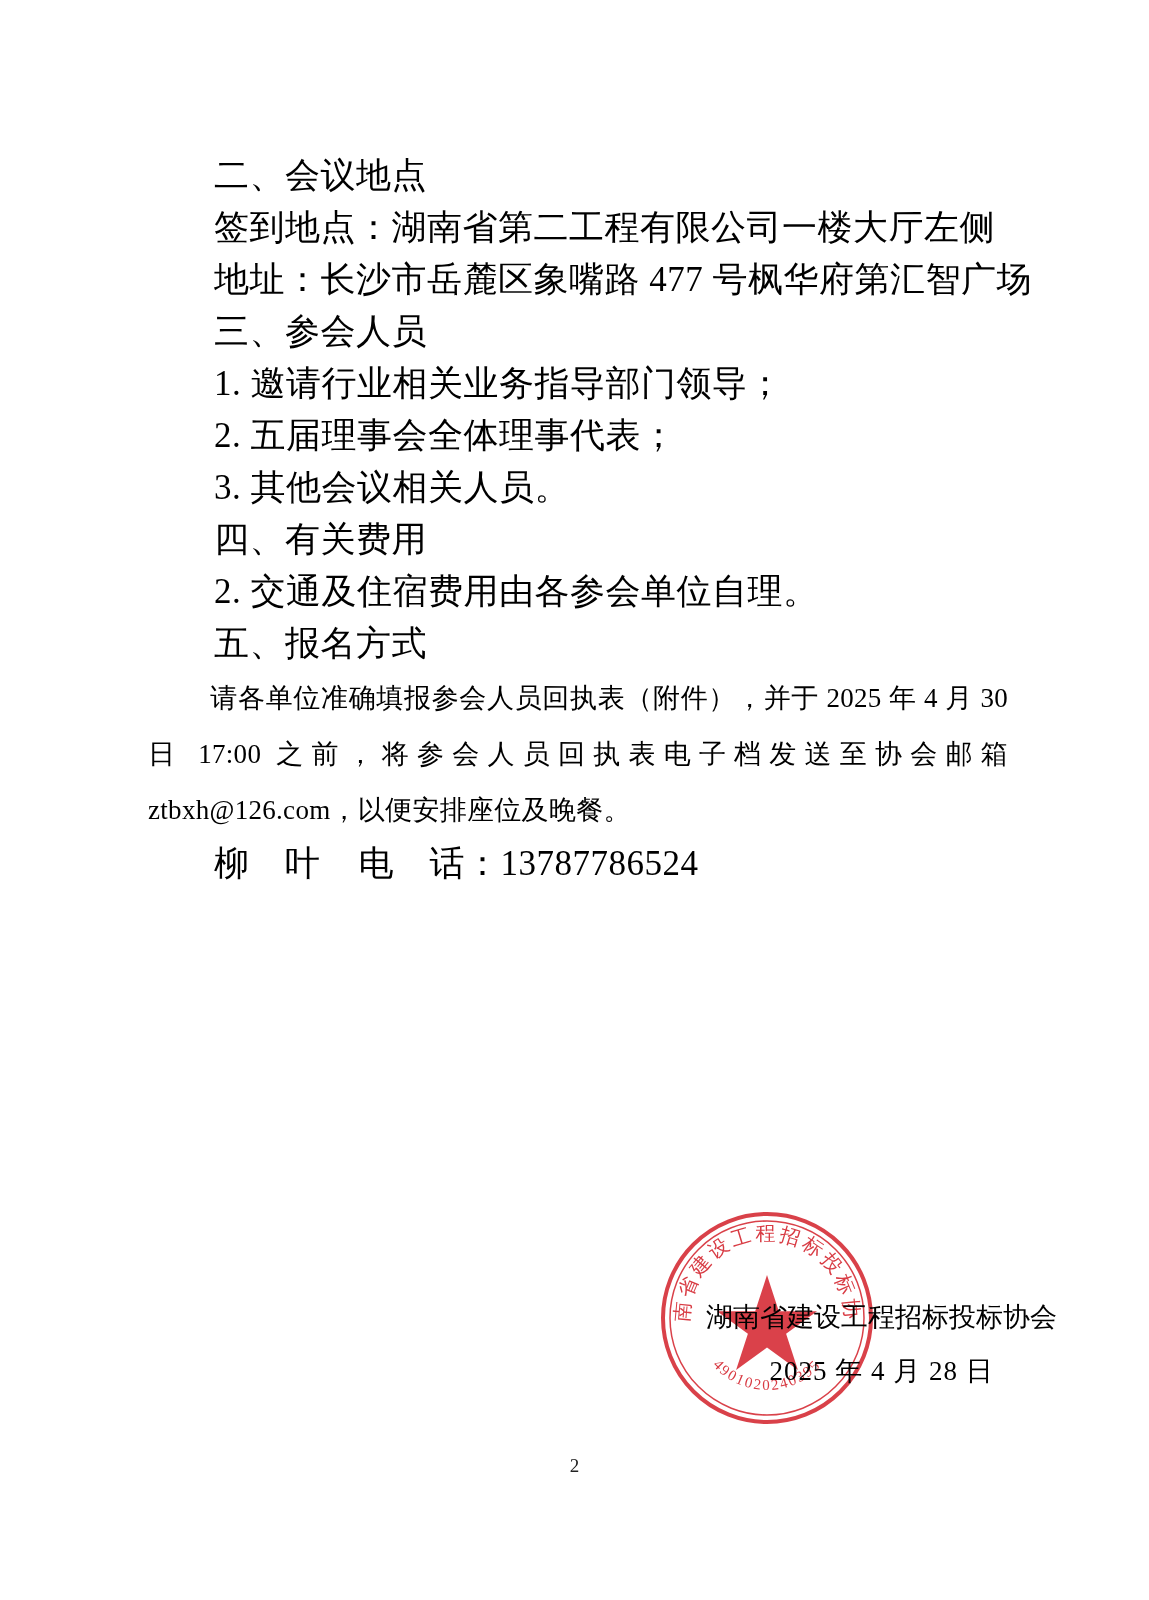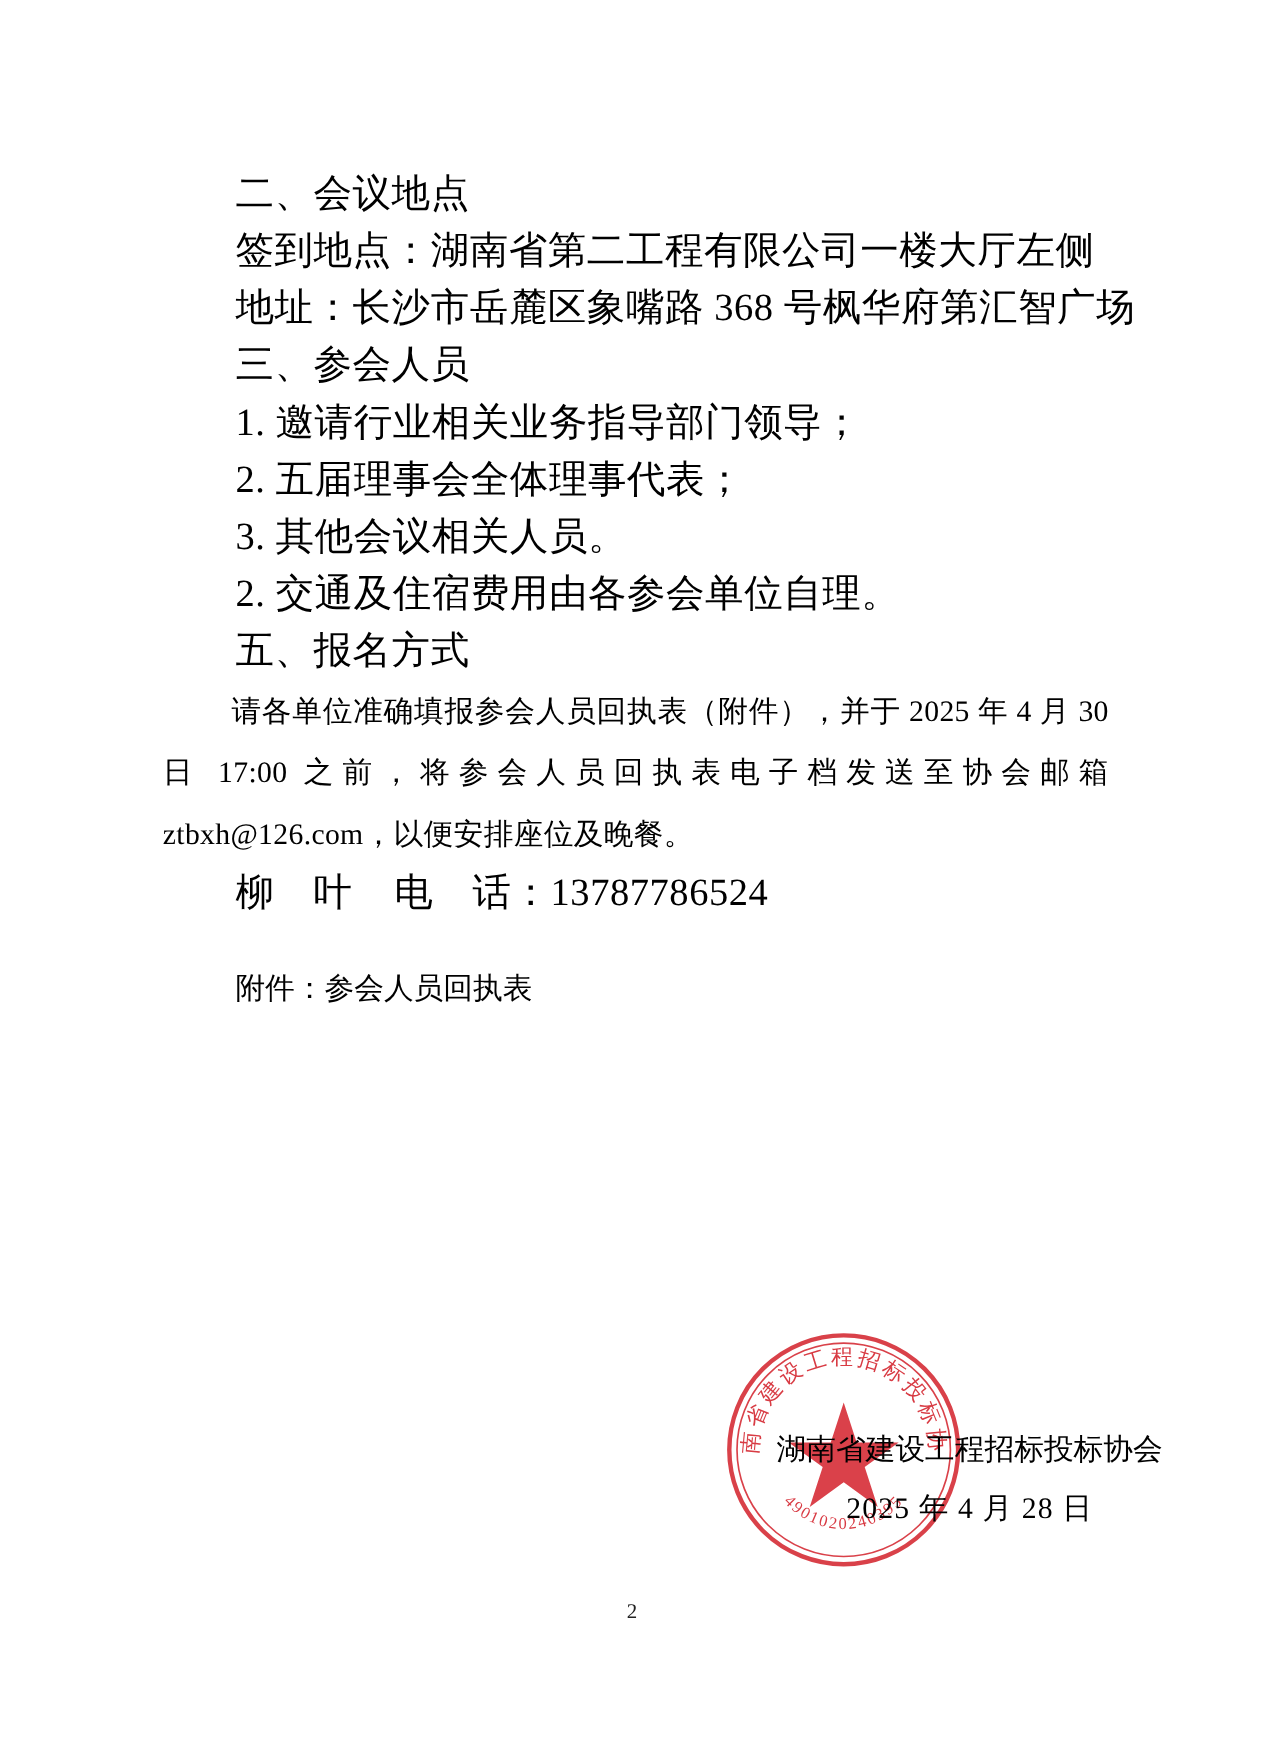--- a/index.html
+++ b/index.html
@@ -96,37 +96,37 @@
 </style>
 </head>
 <body>
 
 <div class="page">
 
   <div class="content">
 
     <div class="line heading">二、会议地点</div>
     <div class="line indent">签到地点：湖南省第二工程有限公司一楼大厅左侧</div>
-    <div class="line indent">地址：长沙市岳麓区象嘴路 368 号枫华府第汇智广场</div>
+    <div class="line indent">地址：长沙市岳麓区象嘴路 477 号枫华府第汇智广场</div>
 
     <div class="line heading">三、参会人员</div>
     <div class="line indent">1. 邀请行业相关业务指导部门领导；</div>
     <div class="line indent">2. 五届理事会全体理事代表；</div>
     <div class="line indent">3. 其他会议相关人员。</div>
 
+    <div class="line heading">四、有关费用</div>
     <div class="line indent">2. 交通及住宿费用由各参会单位自理。</div>
 
     <div class="line heading">五、报名方式</div>
     <div class="para"><span class="first"></span><span>请各单位准确填报参会人员回执表（附件），并于 2025 年 4 月 30 日 17:00 之前，将参会人员回执表电子档发送至协会邮箱 ztbxh@126.com，以便安排座位及晚餐。</span></div>
 
     <div class="line indent"><span>柳　叶</span><span class="sp"></span><span>电　话：</span><span class="latin">13787786524</span></div>
 
     <div class="blank-gap"></div>
 
-    <div class="attach">附件：参会人员回执表</div>
 
   </div>
 
   <svg class="seal" viewBox="0 0 222 222">
     <g fill="none" stroke="#d3202a" stroke-width="4" opacity="0.85">
       <circle cx="111" cy="111" r="104"></circle>
       <circle cx="111" cy="111" r="97" stroke-width="1.5"></circle>
     </g>
     <path id="sealTop" d="M 111,111 m -78,0 a 78,78 0 1,1 156,0" fill="none"></path>
     <text font-size="20" fill="#d3202a" opacity="0.88" font-family="'Liberation Serif', serif" letter-spacing="3">

